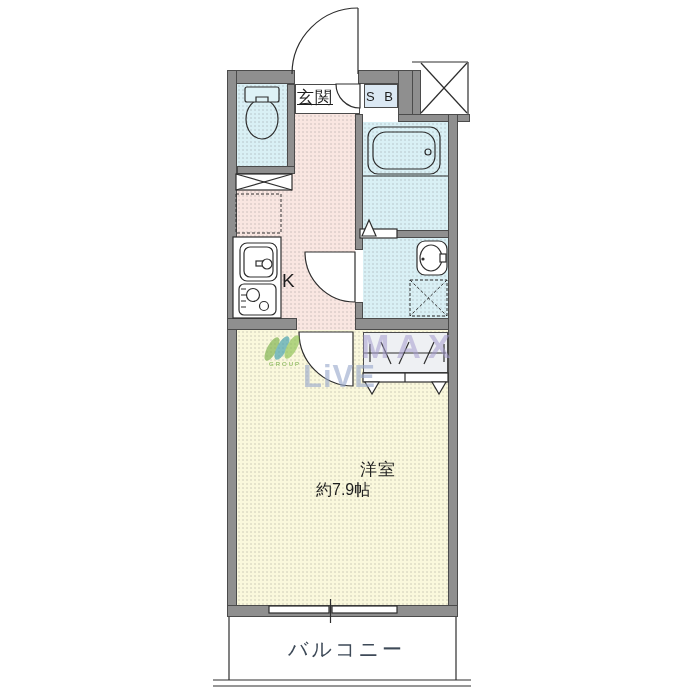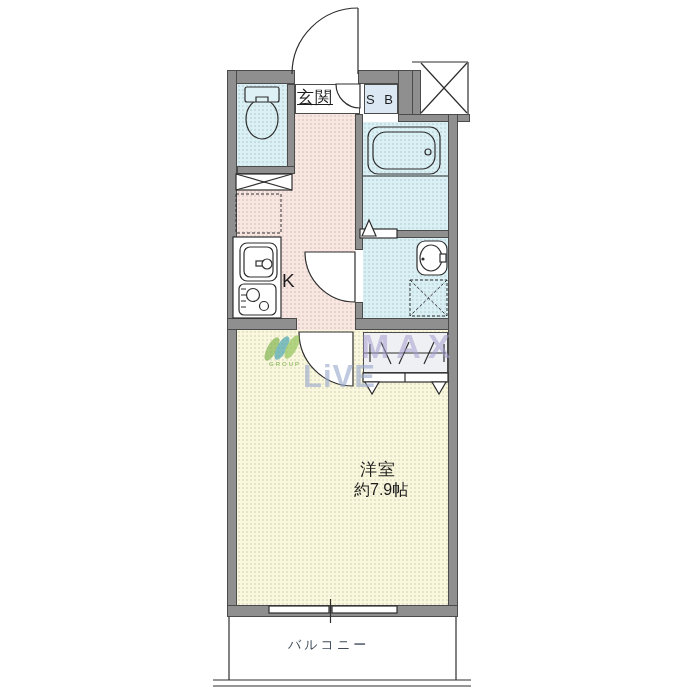--- a/index.html
+++ b/index.html
@@ -32,21 +32,21 @@
 <body>
 
 <div id="canvas">
 
   <div class="abs z1 room-kitchen dots" style="left:237px;top:114px;width:118px;height:216px;"></div>
   <div class="abs z1 room-main dots" style="left:237px;top:330px;width:211px;height:275px;"></div>
   <div class="abs z2 room-wet dots" style="left:237px;top:84px;width:50px;height:82px;"></div>
   <div class="abs z2 room-wet dots" style="left:363px;top:122px;width:85px;height:108px;"></div>
   <div class="abs z2 room-wet dots" style="left:363px;top:238px;width:85px;height:80px;"></div>
   <div class="abs z3 room-genkan" style="left:295px;top:84px;width:65px;height:30px;"></div>
-  <div class="abs z3 sb" style="left: 364px; top: 84px; width: 34px; height: 30px;">
+  <div class="abs z3 sb" style="left: 364px; top: 84px; width: 34px; height: 24px;">
       <span>S B</span>
     </div>
   <div class="abs z3 closet-int" style="left:363px;top:332px;width:85px;height:41px;"></div>
 
   <div class="abs z4 wall" style="left:227px;top:70px;width:68px;height:14px;"></div>
   <div class="abs z4 wall" style="left:358px;top:70px;width:56px;height:14px;"></div>
   <div class="abs z4 wall" style="left:227px;top:70px;width:10px;height:547px;"></div>
   <div class="abs z4 wall" style="left:287px;top:84px;width:8px;height:90px;"></div>
   <div class="abs z4 wall" style="left:237px;top:166px;width:58px;height:8px;"></div>
   <div class="abs z4 wall" style="left:398px;top:70px;width:16px;height:52px;"></div>
@@ -150,22 +150,22 @@
       <line class="ln" x1="229" y1="617" x2="229" y2="680"></line>
       <line class="ln" x1="456" y1="617" x2="456" y2="680"></line>
       <line class="ln" x1="213" y1="680" x2="471" y2="680"></line>
       <line class="ln" x1="213" y1="686" x2="471" y2="686"></line>
     </g>
   </svg>
 
   <div class="lbl z7" style="left:297px;top:86px;font-size:17px;letter-spacing:1px;text-decoration:underline;">玄関</div>
   <div class="lbl z7" style="left:282px;top:270px;font-size:19px;">K</div>
   <div class="lbl z7" style="left:329px;top:458px;font-size:17px;letter-spacing:1px;margin-left:31px;">洋室</div>
-  <div class="lbl z7" style="left:316px;top:480px;font-size:16px;margin-left:38px;">約7.9帖</div>
-  <div class="lbl z7" style="left:288px;top:636px;font-size:13px;letter-spacing:3px;color:#3e4a58;">バルコニー</div>
+  <div class="lbl z7" style="left:316px;top:480px;font-size:16px;">約7.9帖</div>
+  <div class="lbl z7" style="left:288px;top:636px;font-size:20px;letter-spacing:3px;color:#3e4a58;">バルコニー</div>
 
   <svg class="abs" style="left:258px;top:331px;z-index:8;" width="50" height="36">
     <g opacity="0.65">
       <ellipse cx="14" cy="18" rx="5" ry="13" fill="#7ab04a" transform="rotate(28 14 18)"></ellipse>
       <ellipse cx="24" cy="17" rx="5" ry="13" fill="#3f9fae" transform="rotate(28 24 17)"></ellipse>
       <ellipse cx="34" cy="16" rx="5" ry="13" fill="#8cc152" transform="rotate(28 34 16)"></ellipse>
     </g>
   </svg>
   <div id="wm-group">GROUP</div>
   <div id="wm-live" class="wm-text">LiVE</div>

